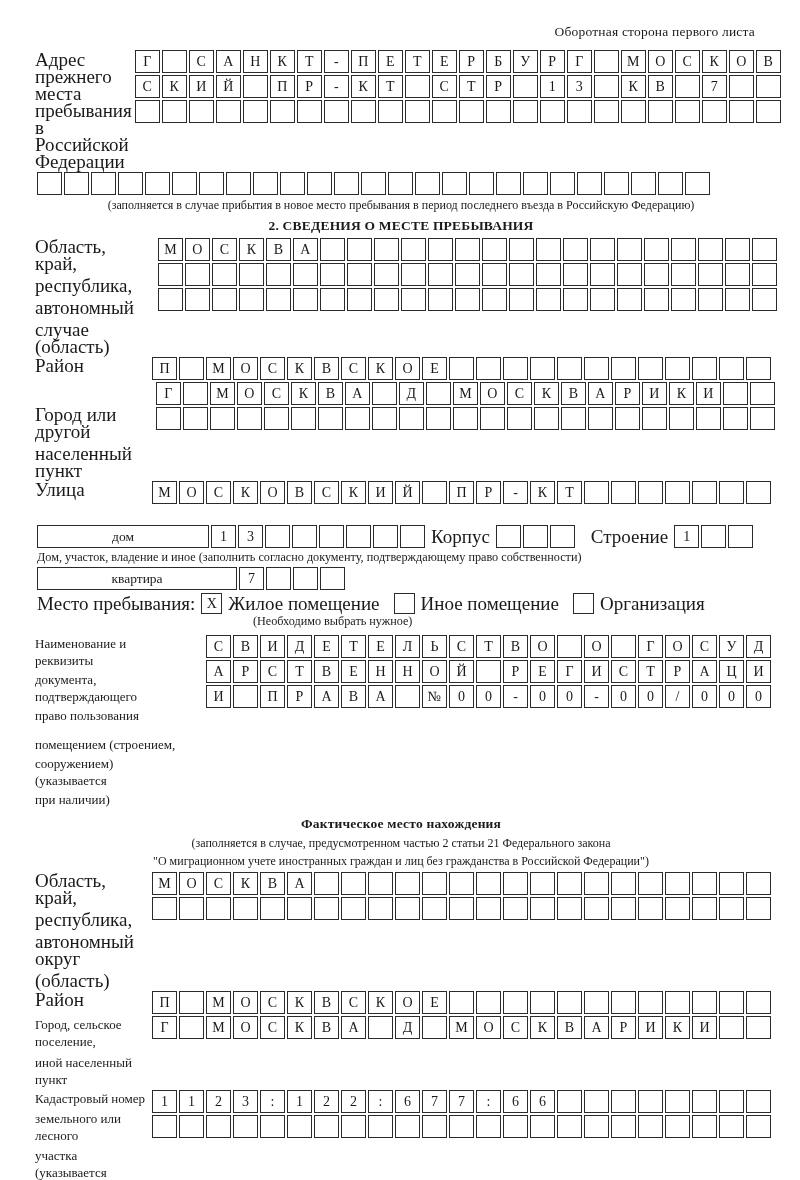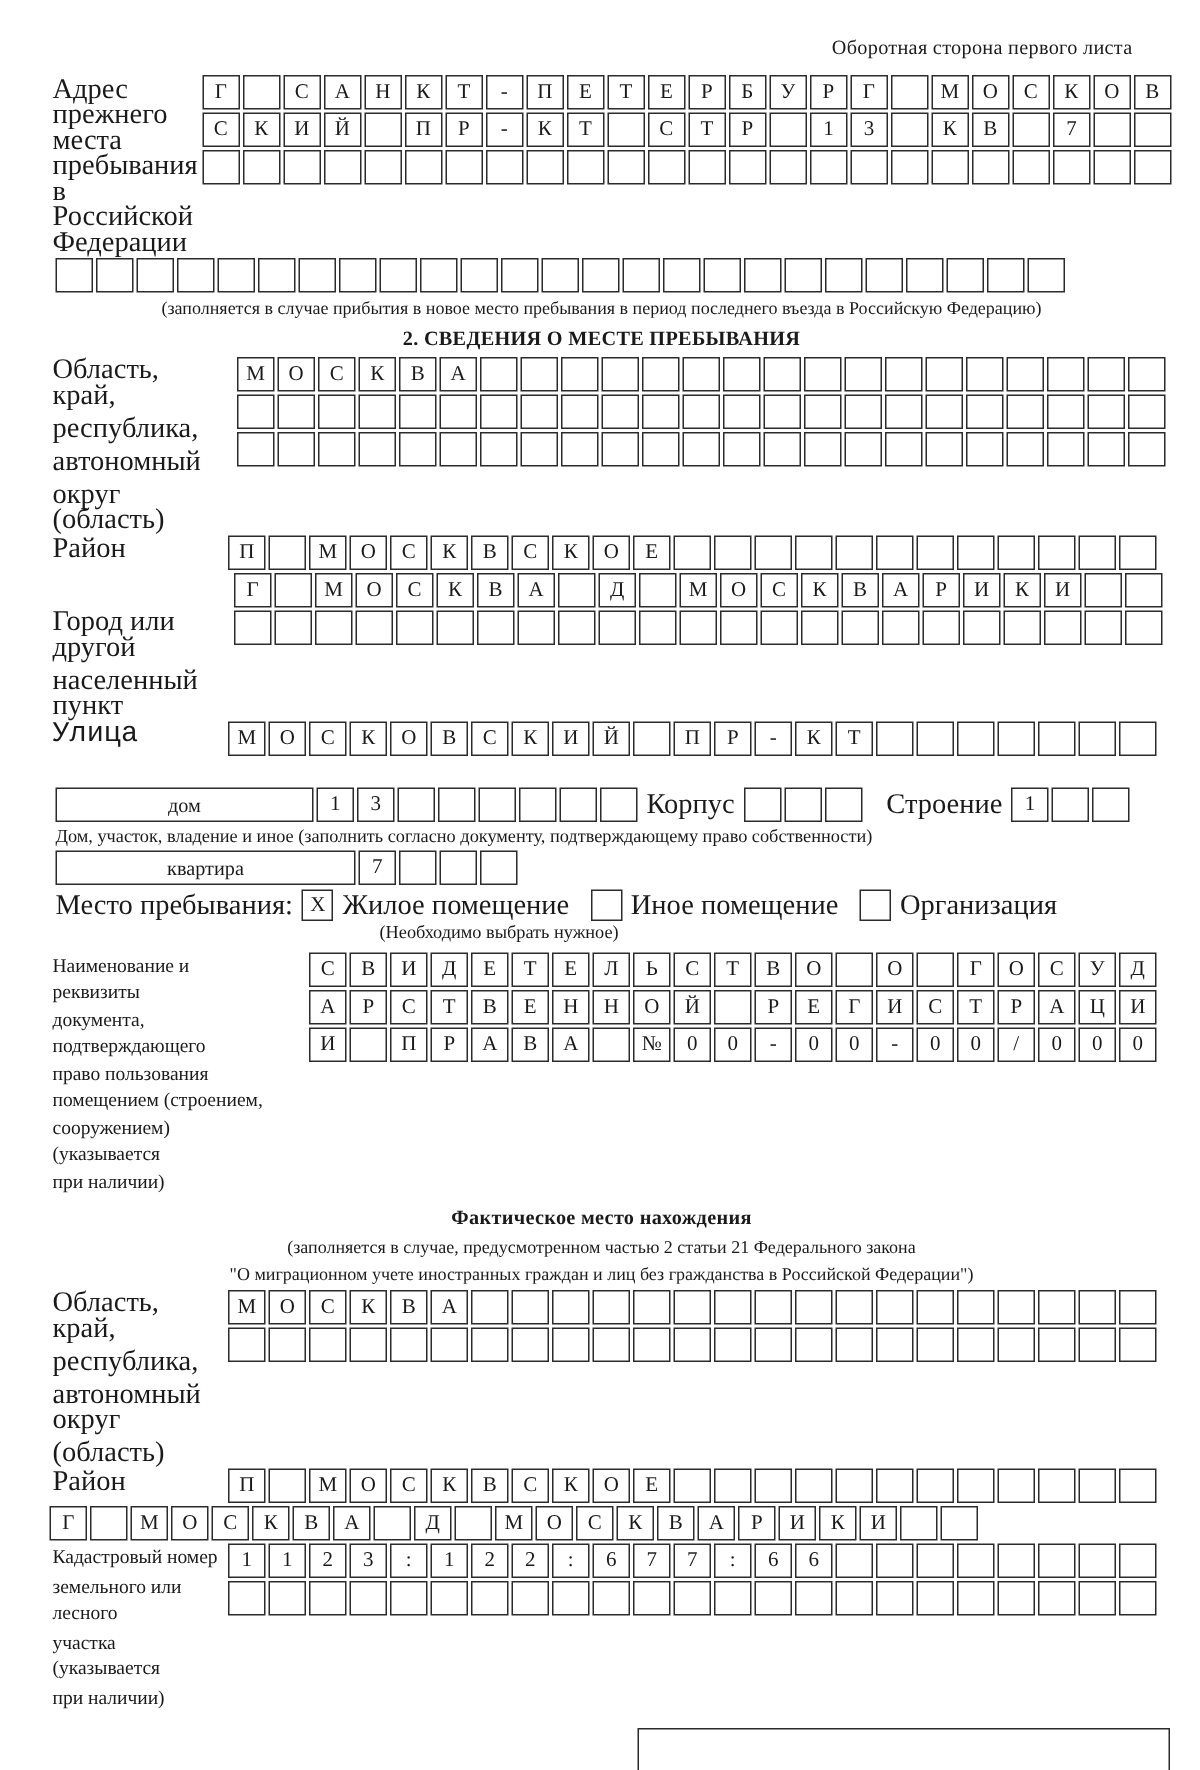--- a/index.html
+++ b/index.html
@@ -211,21 +211,21 @@
     <div class="note" style="margin-top:3px;">(заполняется в случае прибытия в новое место пребывания в период последнего въезда в Российскую Федерацию)</div>
   </div>
 
   <div class="sect-title">2. СВЕДЕНИЯ О МЕСТЕ ПРЕБЫВАНИЯ</div>
 
   <div class="row">
     <div class="labelcol" style="width:120px; padding-left:6px;">
       <div>Область, край,</div>
       <div style="margin-top:5px;">республика,</div>
       <div style="margin-top:5px;">автономный</div>
-      <div style="margin-top:5px;">округ (область)</div>
+      <div style="margin-top:5px;">случае (область)</div>
     </div>
     <div style="margin-left:24px;">
       <div class="boxes" id="s2-reg-0">
           <div class="bx">М</div>
           <div class="bx">О</div>
           <div class="bx">С</div>
           <div class="bx">К</div>
           <div class="bx">В</div>
           <div class="bx">А</div>
           <div class="bx empty"></div>
@@ -381,21 +381,21 @@
           <div class="bx empty"></div>
           <div class="bx empty"></div>
           <div class="bx empty"></div>
           <div class="bx empty"></div>
           <div class="bx empty"></div>
         </div>
     </div>
   </div>
 
   <div class="row" style="margin-top:2px;">
-    <div class="labelcol" style="width:120px; padding-left:6px;font-family:Liberation Mono, monospace;">Улица</div>
+    <div class="labelcol" style="width:120px; padding-left:6px;">Улица</div>
     <div class="boxes" id="s2-str" style="margin-left:24px;">
         <div class="bx">М</div>
         <div class="bx">О</div>
         <div class="bx">С</div>
         <div class="bx">К</div>
         <div class="bx">О</div>
         <div class="bx">В</div>
         <div class="bx">С</div>
         <div class="bx">К</div>
         <div class="bx">И</div>
@@ -463,21 +463,21 @@
     <span class="chk" style="margin-left:14px;"></span>
     <span class="labelcol">Организация</span>
   </div>
   <div class="small" style="margin-left:224px;">(Необходимо выбрать нужное)</div>
 
   <div class="row" style="margin-top:6px;">
     <div class="labelcol" style="width:212px; padding-left:6px; font-size:13px;">
       <div>Наименование и реквизиты</div>
       <div style="margin-top:2px;">документа, подтверждающего</div>
       <div style="margin-top:2px;">право пользования</div>
-      <div style="margin-top:0;">помещением (строением,</div>
+      <div style="margin-top:12px;">помещением (строением,</div>
       <div style="margin-top:2px;">сооружением) (указывается</div>
       <div style="margin-top:2px;">при наличии)</div>
     </div>
     <div style="margin-left:24px;">
       <div class="boxes" id="s2-doc-0">
           <div class="bx">С</div>
           <div class="bx">В</div>
           <div class="bx">И</div>
           <div class="bx">Д</div>
           <div class="bx">Е</div>
@@ -635,20 +635,24 @@
         <div class="bx empty"></div>
         <div class="bx empty"></div>
         <div class="bx empty"></div>
         <div class="bx empty"></div>
         <div class="bx empty"></div>
         <div class="bx empty"></div>
       </div>
   </div>
 
   <div class="row" style="margin-top:2px;">
+    <div class="labelcol" style="width:140px; padding-left:6px; font-size:13px;">
+      <div>Город, сельское поселение,</div>
+      <div style="margin-top:4px;">иной населенный пункт</div>
+    </div>
     <div class="boxes" id="al-city" style="margin-left:4px;">
         <div class="bx">Г</div>
         <div class="bx empty"></div>
         <div class="bx">М</div>
         <div class="bx">О</div>
         <div class="bx">С</div>
         <div class="bx">К</div>
         <div class="bx">В</div>
         <div class="bx">А</div>
         <div class="bx empty"></div>

